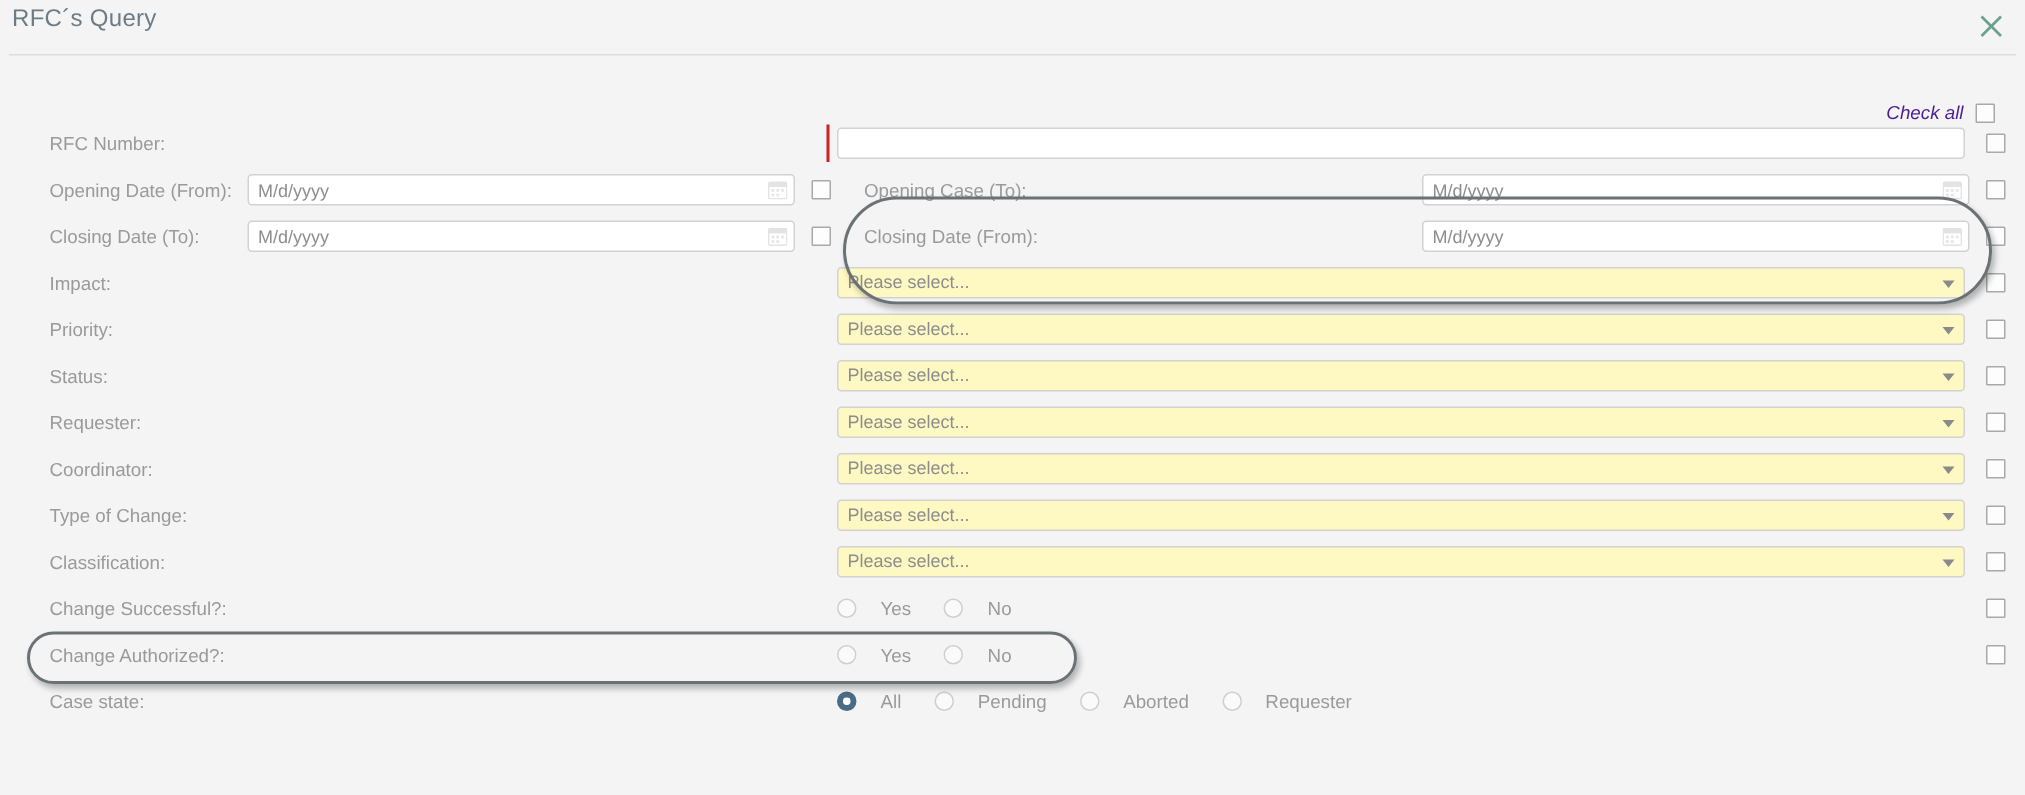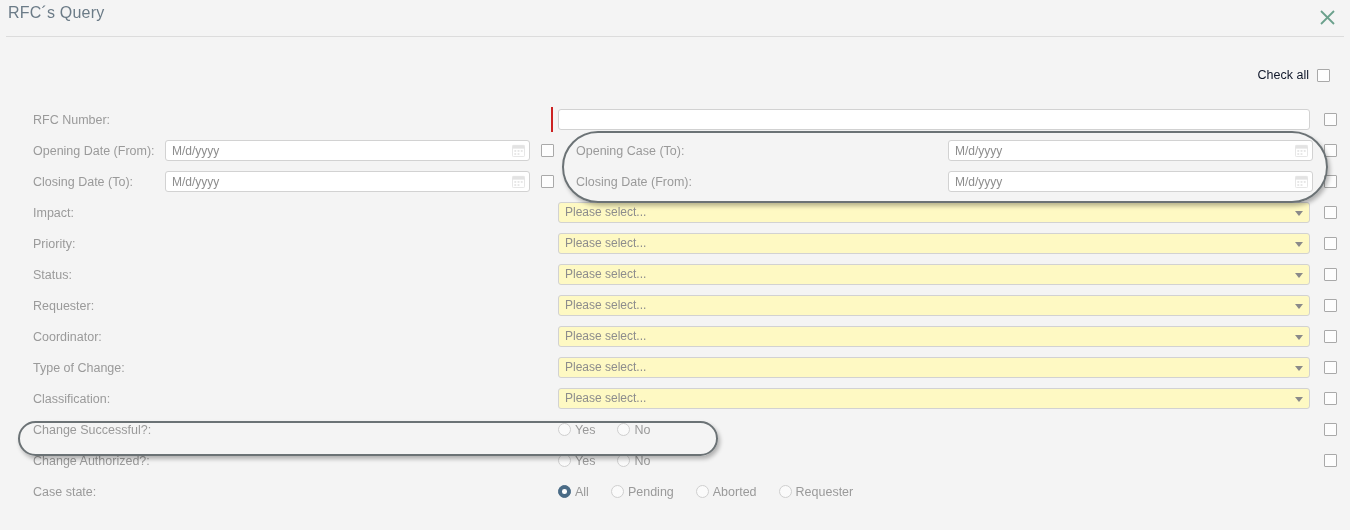--- a/index.html
+++ b/index.html
@@ -55,40 +55,41 @@
   .checkall-row {
     position: absolute;
     right: 20px;
     top: 68px;
     display: flex;
     align-items: center;
     gap: 8px;
   }
   .checkall-label {
     font-size: 12.5px;
-    color: #0f172a;
+    color: #4c1d95;
+    font-style: italic;
   }
 
   
   .cbox {
     width: 13px;
     height: 13px;
     border: 1px solid #a9a9a9;
     background: #fdfdfd;
     box-sizing: border-box;
     border-radius: 1px;
     cursor: pointer;
     flex: none;
   }
 
   
   .form {
     position: absolute;
     left: 0;
-    top: 104px;
+    top: 80px;
     width: 1350px;
   }
   .row {
     position: relative;
     height: 31px;
     display: flex;
     align-items: center;
   }
   .lbl {
     position: absolute;
@@ -178,21 +179,21 @@
 
   
   .radio-group {
     display: flex;
     align-items: center;
     gap: 0;
   }
   .radio-item {
     display: flex;
     align-items: center;
-    gap: 4px;
+    gap: 16px;
     margin-right: 22px;
     cursor: pointer;
   }
   .radio {
     width: 13px;
     height: 13px;
     border-radius: 50%;
     border: 1px solid #cfcfcf;
     background: #fafafa;
     box-sizing: border-box;

